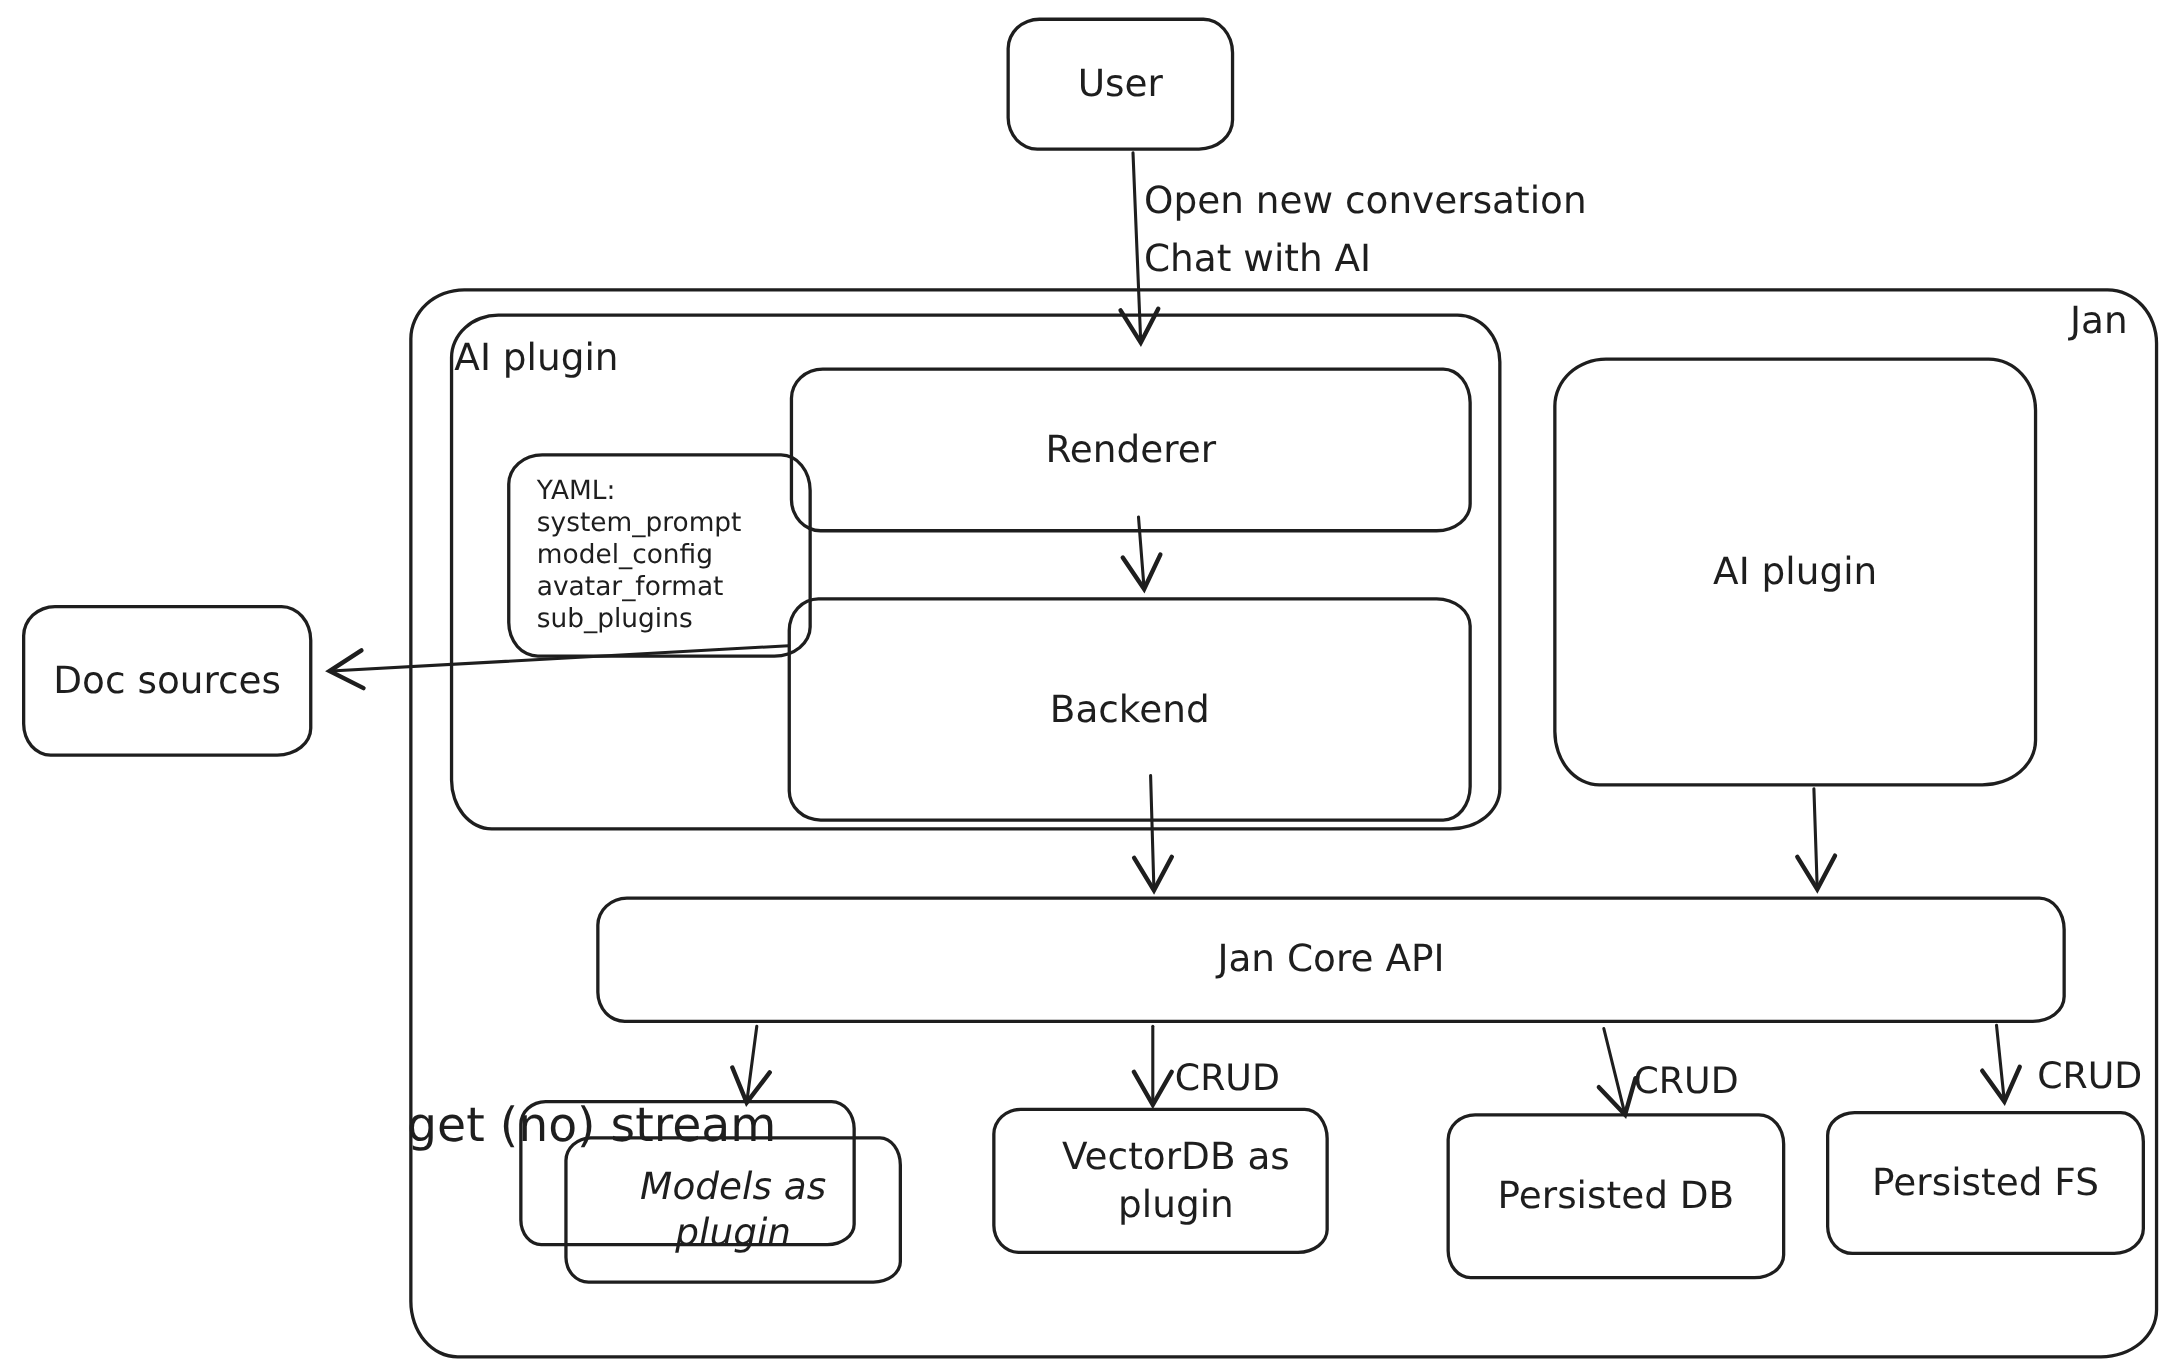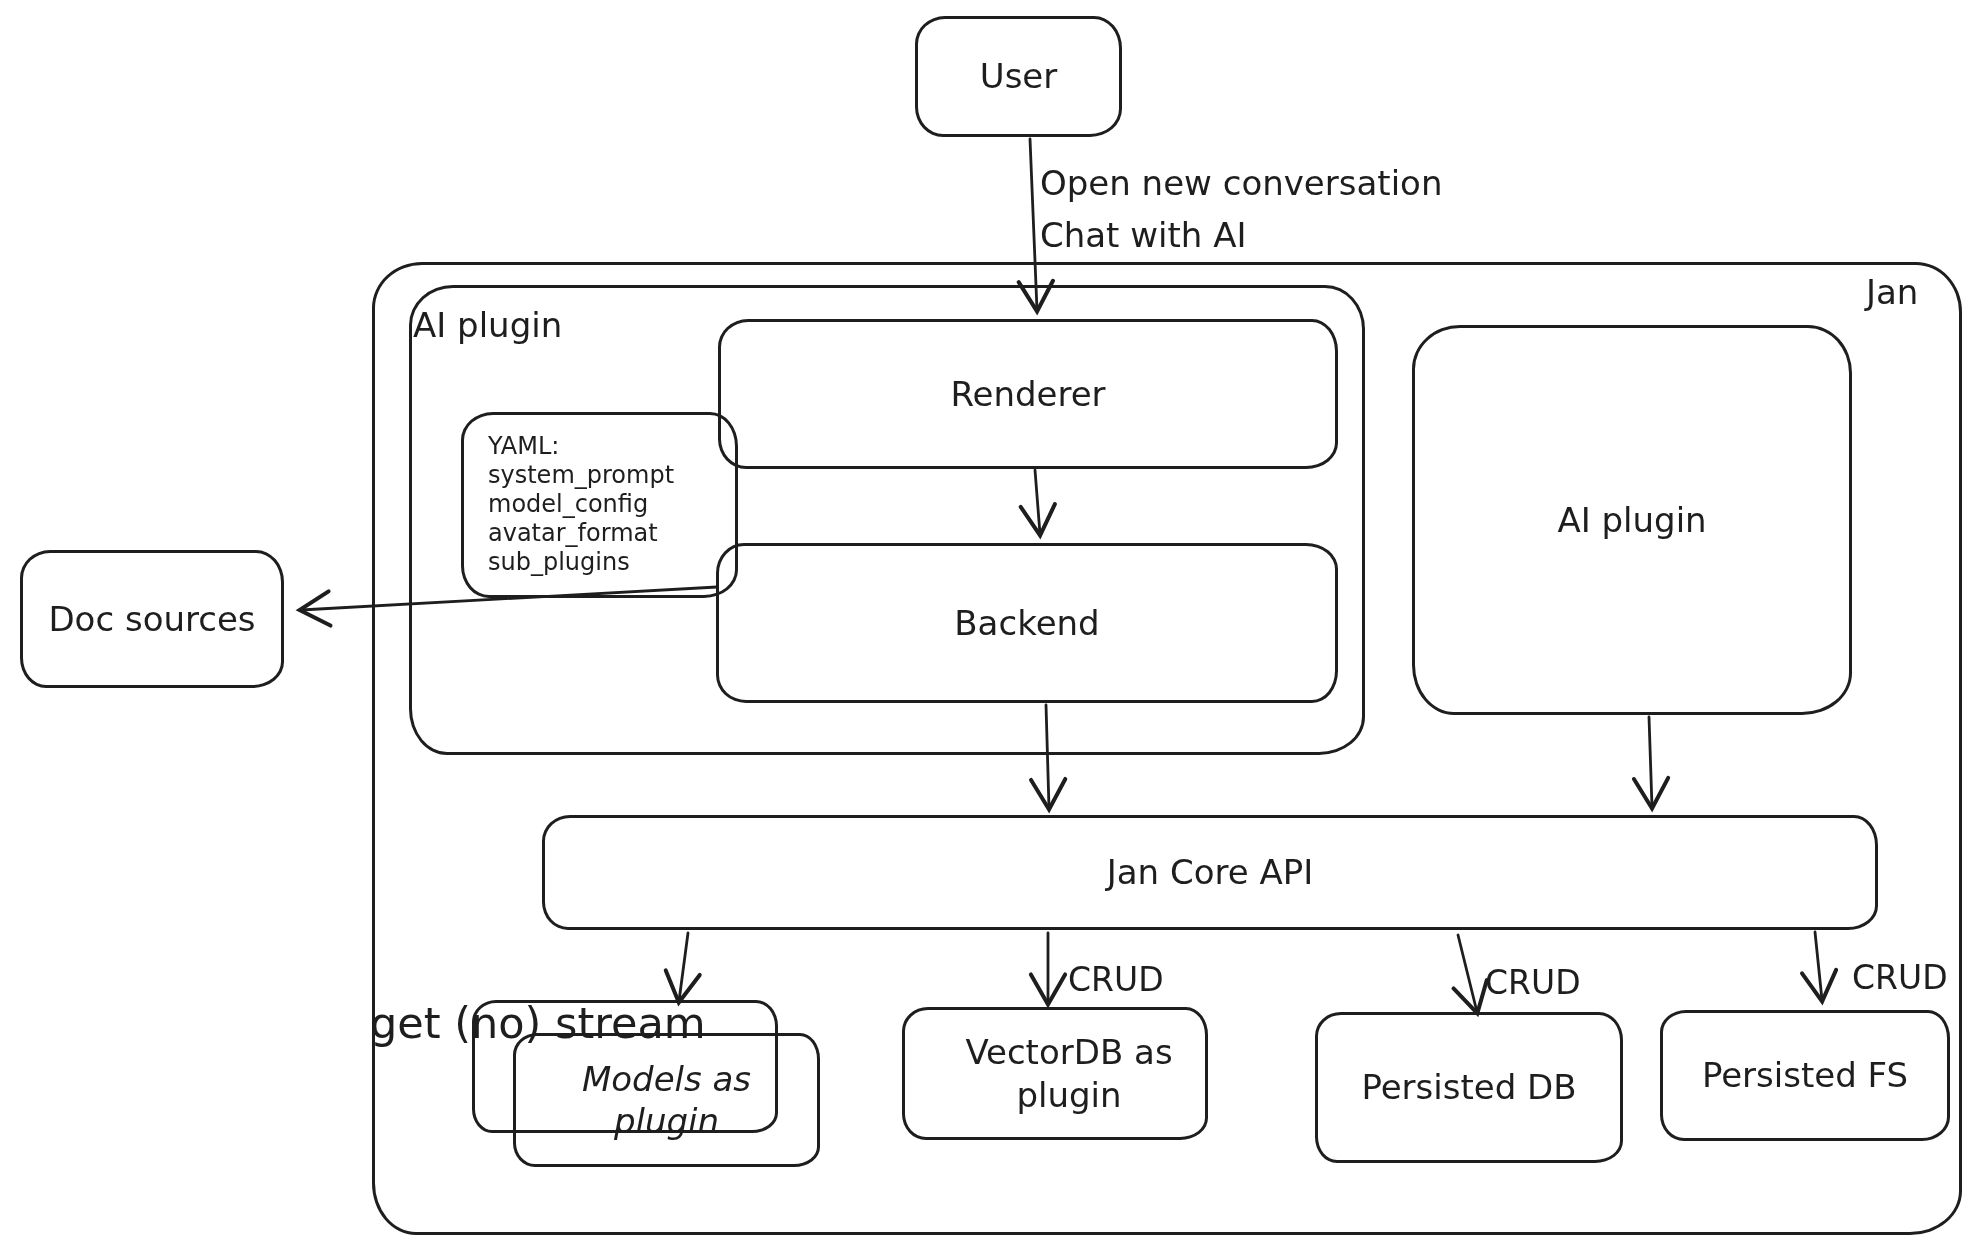--- a/index.html
+++ b/index.html
@@ -63,42 +63,42 @@
     pointer-events: none;
   }
   #edge-layer path { stroke: #1e1e1e; stroke-width: 2.8; fill: none; stroke-linecap: round; }
 </style>
 </head>
 <body>
 
 <div id="stage">
 
   <div class="container-box" style="left:372px; top:262px; width:1590px; height:973px; border-radius:50px 46px 52px 44px / 46px 50px 44px 52px;"></div>
-  <div class="floating-label" style="left:1866px; top:272px; width:84px; text-align:left;">Jan</div>
+  <div class="floating-label" style="left:1866px; top:272px; width:84px; text-align:center;">Jan</div>
 
   <div class="container-box" style="left:409px; top:285px; width:956px; height:470px; border-radius:44px 40px 46px 38px / 40px 44px 38px 46px;"></div>
   <div class="floating-label" style="left:413px; top:305px;">AI plugin</div>
 
   <div class="box" style="left:915px; top:16px; width:207px; height:121px; border-radius:30px 28px 32px 28px / 28px 32px 28px 30px;">
     <span>User</span>
   </div>
 
-  <div class="box" style="left:718px; top:319px; width:620px; height:150px; border-radius:30px 26px 32px 28px / 28px 32px 26px 30px;">
+  <div class="box" style="left:718px; top:334px; width:620px; height:150px; border-radius:30px 26px 32px 28px / 28px 32px 26px 30px;">
     <span>Renderer</span>
   </div>
 
   <div class="note" style="left:420px; top:412px; width:277px; height:186px; border-radius:32px 28px 34px 28px / 28px 34px 28px 32px;margin-left:41px;">
     <div>YAML:</div>
     <div>system_prompt</div>
     <div>model_config</div>
     <div>avatar_format</div>
     <div>sub_plugins</div>
   </div>
 
-  <div class="box" style="left:716px; top:543px; width:622px; height:160px; border-radius:28px 32px 26px 30px / 30px 26px 32px 28px;">
+  <div class="box" style="left:716px; top:543px; width:622px; height:204px; border-radius:28px 32px 26px 30px / 30px 26px 32px 28px;">
     <span>Backend</span>
   </div>
 
   <div class="box" style="left:1412px; top:325px; width:440px; height:390px; border-radius:48px 44px 50px 42px / 44px 48px 42px 50px;">
     <span>AI plugin</span>
   </div>
 
   <div class="box" style="left:542px; top:815px; width:1336px; height:115px; border-radius:28px 24px 30px 26px / 26px 30px 24px 28px;">
     <span>Jan Core API</span>
   </div>

